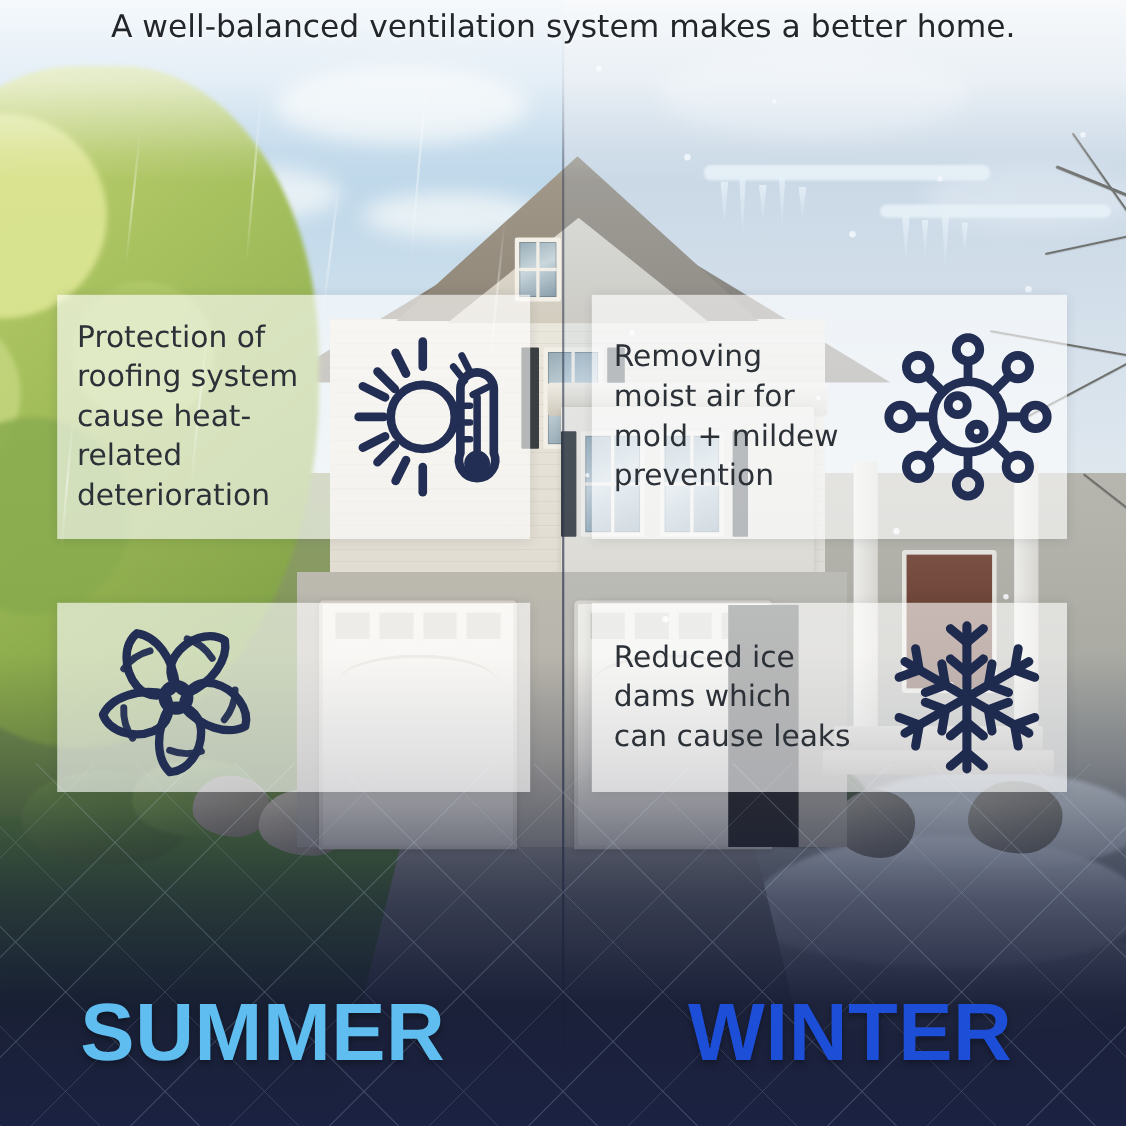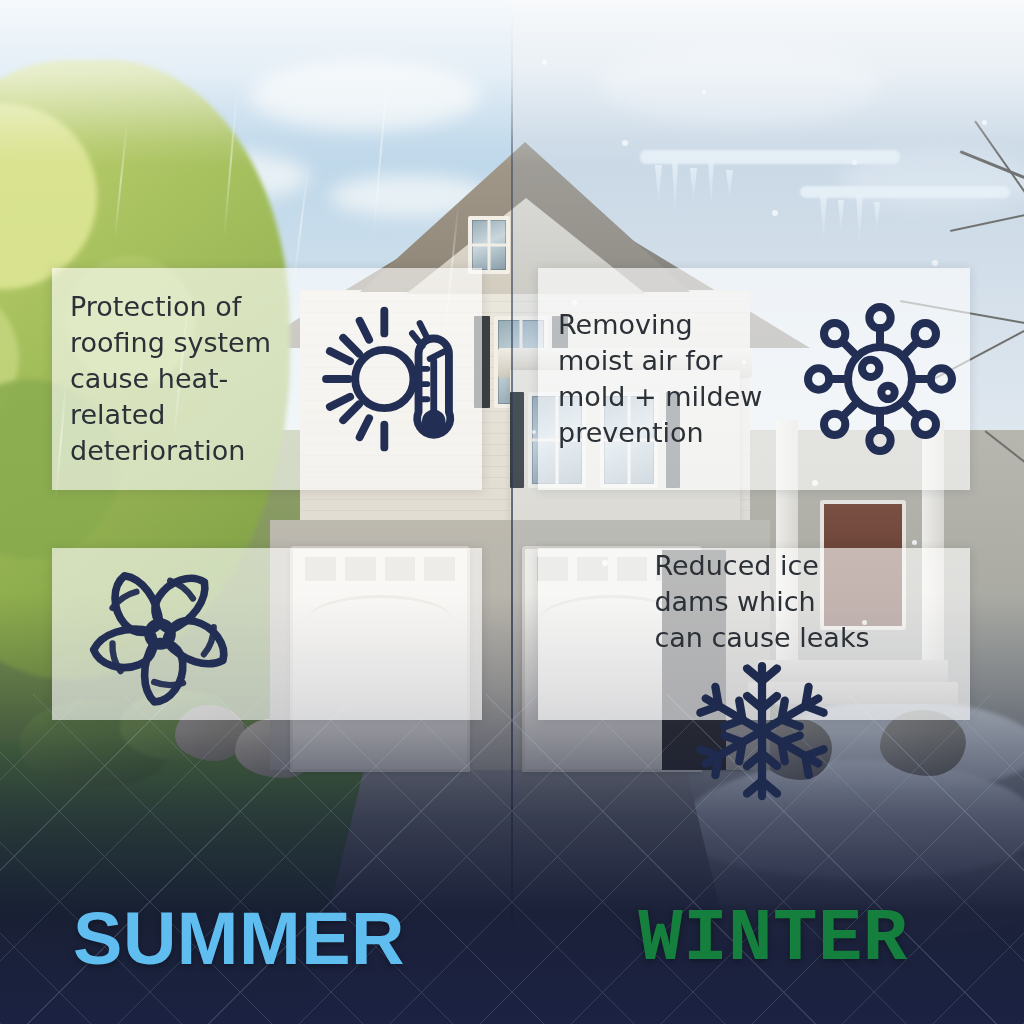--- a/index.html
+++ b/index.html
@@ -203,21 +203,21 @@
 
   #card-0{left:52px;top:268px;width:430px;height:222px;padding:0 0 0 18px;}
   #card-0 .ctext{flex:1 1 auto;}
   #card-0 .cicon{width:170px;}
   #card-1{left:538px;top:268px;width:432px;height:222px;padding:0 0 0 20px;}
   #card-1 .ctext{flex:1 1 auto;}
   #card-1 .cicon{width:180px;}
   #card-2{left:52px;top:548px;width:430px;height:172px;padding:0 0 0 18px;}
   #card-2 .ctext{flex:1 1 auto;}
   #card-2 .cicon{width:180px;}
-  #card-3{left:538px;top:548px;width:432px;height:172px;padding:0 4px 0 20px;flex-direction:column;}
+  #card-3{left:538px;top:548px;width:432px;height:172px;padding:0 4px 0 20px;}
   #card-3 .ctext{flex:1 1 auto;}
   #card-3 .cicon{width:175px;}
 
   
   .seasons{position:absolute;left:0;bottom:0;width:1024px;height:170px;display:flex;}
   .season{flex:1;display:flex;align-items:center;justify-content:center;}
   .season span{
     font-size:74px;font-weight:bold;letter-spacing:.5px;line-height:1;
     font-family:"Liberation Sans","DejaVu Sans",sans-serif;
     text-shadow:0 2px 6px rgba(0,0,0,.35);
@@ -359,20 +359,21 @@
 
     <div class="tint-summer"></div>
     <div class="tint-winter"></div>
     <div class="divider"></div>
     <div class="top-fade"></div>
     <div class="bottom-fade"></div>
     <div class="lattice"></div>
   </div>
 
   <div class="header">
+    <p class="subtitle">A well-balanced ventilation system makes a better home.</p>
   </div>
 
   <div class="card" id="card-0">
     <div class="ctext">Protection of
 roofing system
 cause heat-related
 deterioration</div>
     <div class="cicon">
       <svg width="152" height="152" viewBox="0 0 120 120" fill="none" stroke="#222e53" stroke-width="6.2" stroke-linecap="round" stroke-linejoin="round">
         <circle cx="50" cy="60" r="23"></circle>
@@ -495,17 +496,17 @@
         </g>
       </svg>
     </div>
   </div>
 
   <div class="seasons">
     <div class="season season-summer">
       <span style="color:#5fbdf0;">SUMMER</span>
     </div>
     <div class="season season-winter">
-      <span style="color:#15803d;font-family:Liberation Mono, monospace;">WINTER</span>
+      <span style="color:#1d4ed8;">WINTER</span>
     </div>
   </div>
 
 </div>
 
 </body></html>

